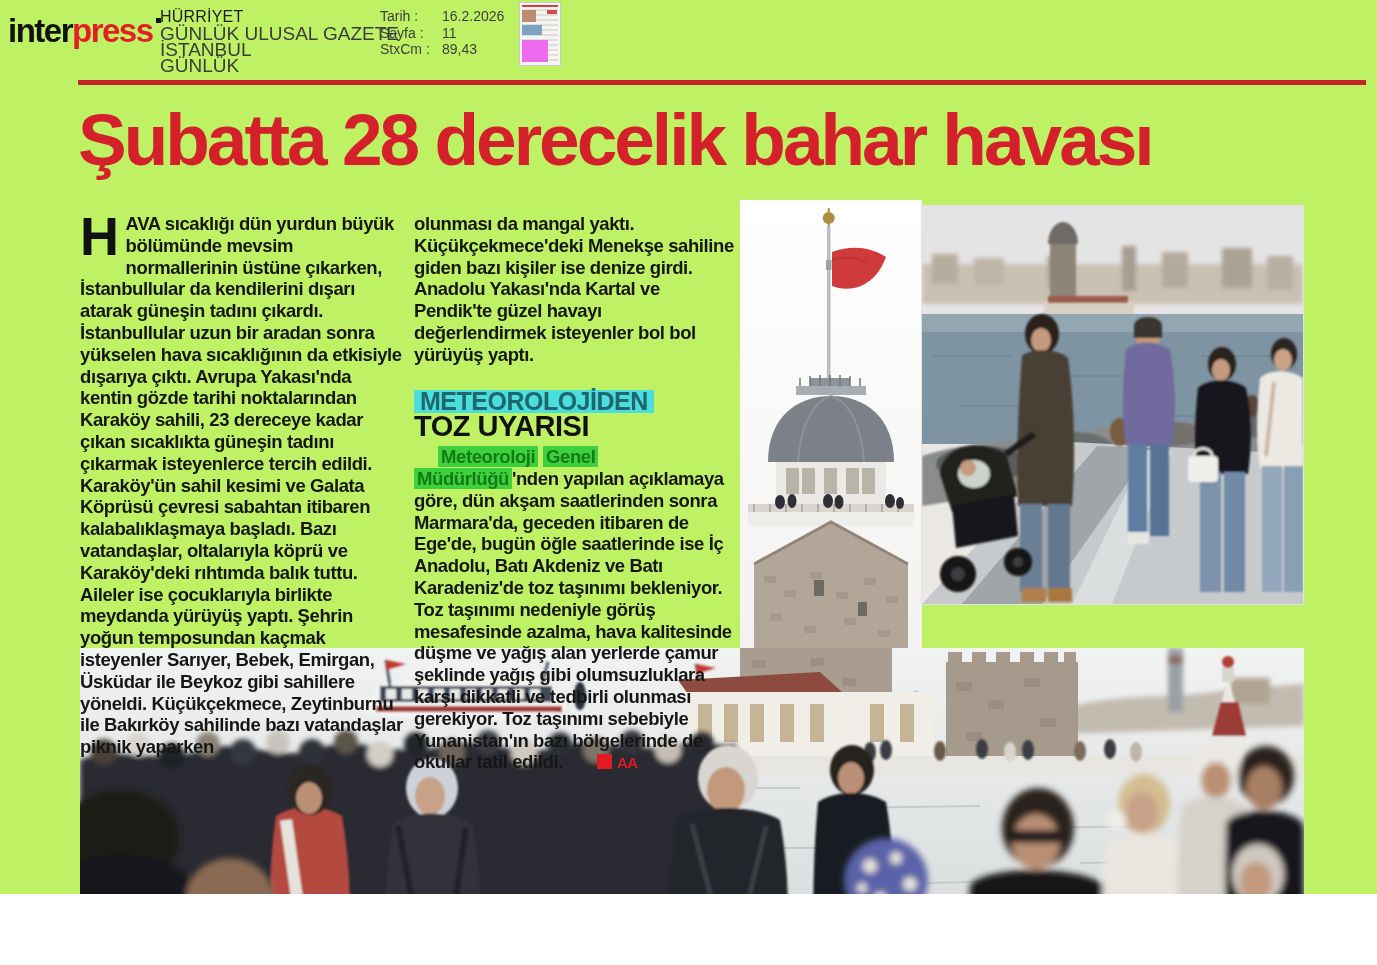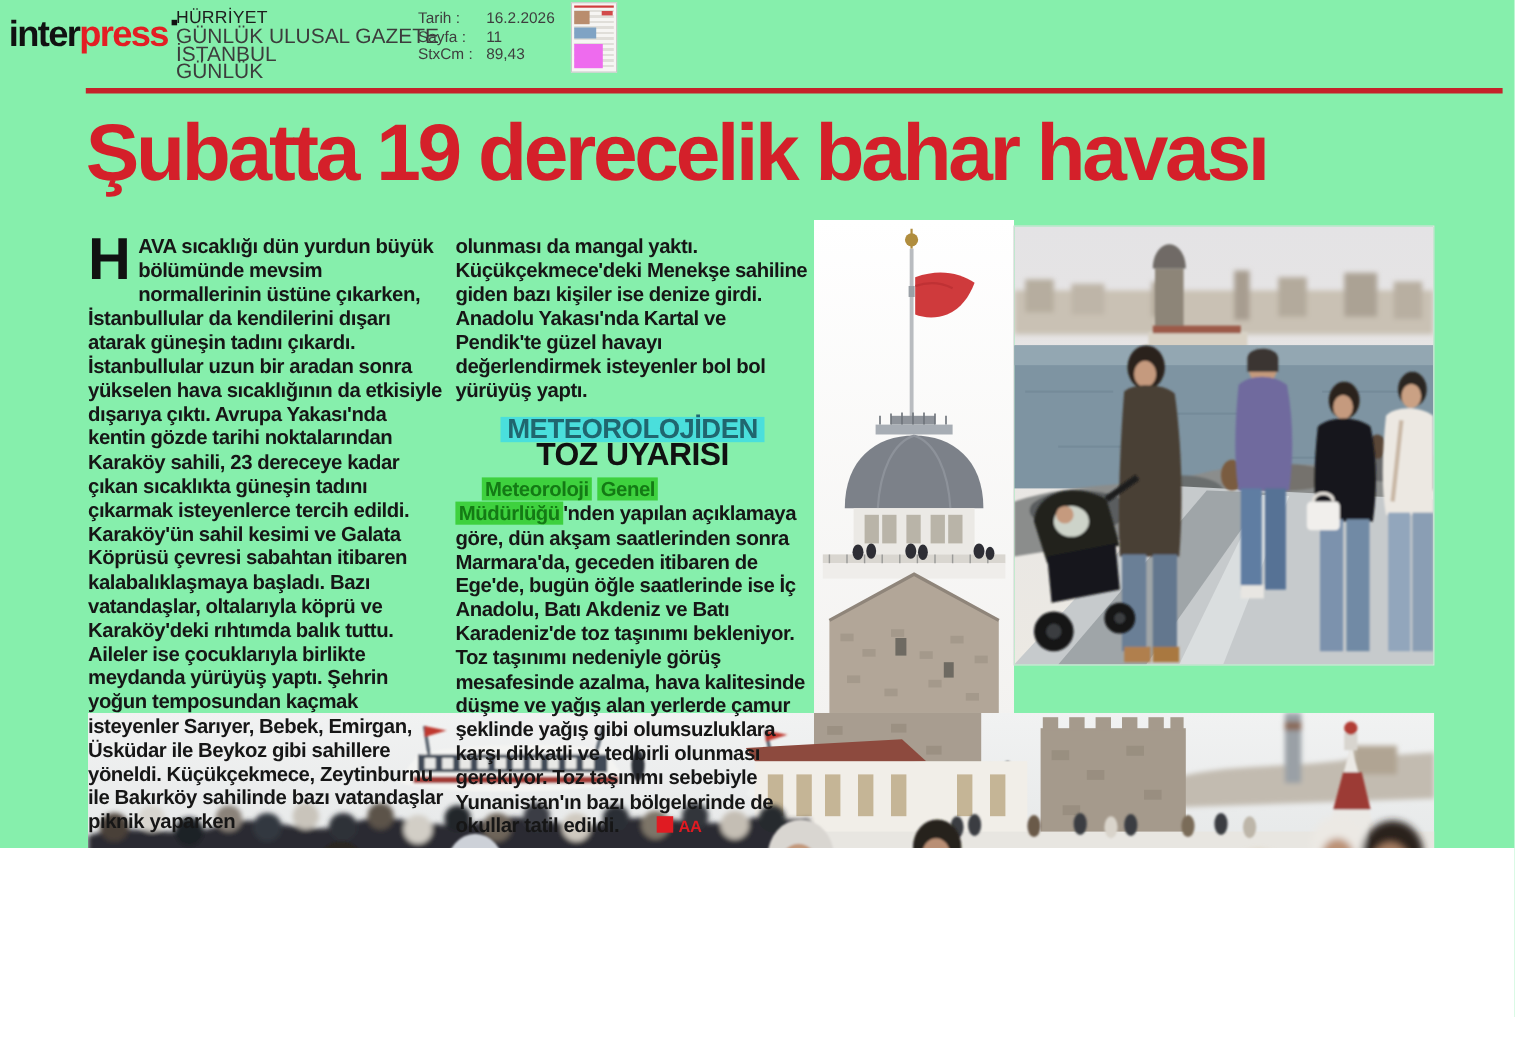--- a/index.html
+++ b/index.html
@@ -1,18 +1,18 @@
 <!DOCTYPE html>
 <html><head>
 <meta charset="utf-8">
 <style>
   * { margin:0; padding:0; box-sizing:border-box; }
   html,body { background:#ffffff; }
   body { font-family:"Liberation Sans", sans-serif; }
-  .page { position:relative; width:1377px; height:771px; background:#86efac; overflow:hidden; }
+  .page { position:relative; width:1377px; height:894px; background:#bef264; overflow:hidden; }
 
   
   .logo { position:absolute; left:8px; top:12px; font-size:33px; font-weight:800; letter-spacing:-1.5px; }
   .logo .p1 { color:#111; }
   .logo .p2 { color:#e31e24; }
   .logo .mark { display:inline-block; width:5px; height:5px; background:#111; margin-left:3px; vertical-align:top; margin-top:6px; }
   .srcblock { position:absolute; left:160px; top:8px; color:#2e2e2e; }
   .srcblock .name { font-size:16px; font-weight:400; color:#1c1c1c; letter-spacing:0.2px; }
   .srcblock .ln { font-size:19px; color:#3c3c3c; line-height:16px; }
   .metablock { position:absolute; left:380px; top:8px; font-size:14px; color:#3e3e3e; }
@@ -31,21 +31,21 @@
 
   
   .headline { position:absolute; left:78px; top:98px; width:1292px; white-space:nowrap;
       font-size:73px; font-weight:800; letter-spacing:-3px; color:#d4202a; }
 
   
   .bodytext { font-size:18.5px; font-weight:700; letter-spacing:-0.4px; line-height:21.8px; color:#161616; }
   .col1 { position:absolute; left:80px; top:213px; width:326px; }
   .col2 { position:absolute; left:414px; top:213px; width:322px; }
   .dropcap { float:left; font-size:54px; line-height:42px; font-weight:800; margin:2px 7px 0 0; color:#111; }
-  .subheads { text-align:center; margin-top:13px; }
+  .subheads { text-align:left; margin-top:24px; }
   .sub1 { display:inline-block; background:#4adfdc; color:#20666f; font-size:25px; font-weight:800; letter-spacing:-0.5px; padding:1px 6px; }
   .sub2 { font-size:29px; font-weight:700; letter-spacing:-0.5px; color:#111; margin-top:2px; }
   .p2 { margin-top:8px; }
   .hl-green { background:#3ed13e; color:#147a15; padding:0 3px; }
   .hl-first { margin-left:24px; }
   .agency-wrap { white-space:nowrap; margin-left:34px; }
   .agency-square { display:inline-block; width:15px; height:15px; background:#e01b22; vertical-align:-1px; }
   .agency { color:#e01b22; font-weight:800; font-size:15px; margin-left:5px; }
 
   
@@ -90,21 +90,21 @@
     <div class="cols"></div>
     <div class="tl"></div>
     <div class="ph1"></div>
     <div class="ph2"></div>
     <div class="red"></div>
     <div class="mag"></div>
   </div>
 
   <div class="rule"></div>
 
-  <div class="headline">Şubatta 19 derecelik bahar havası</div>
+  <div class="headline">Şubatta 28 derecelik bahar havası</div>
 
   <div class="photo photo-tower">
     <svg width="182" height="452" viewBox="0 0 182 452" xmlns="http://www.w3.org/2000/svg">
       <defs>
         <linearGradient id="skyT" x1="0" y1="0" x2="0" y2="1">
           <stop offset="0" stop-color="#ffffff"></stop>
             <stop offset="1" stop-color="#f3f2f0"></stop>
         </linearGradient>
         <filter id="bT">
             <feGaussianBlur stdDeviation="0.6"></feGaussianBlur>

